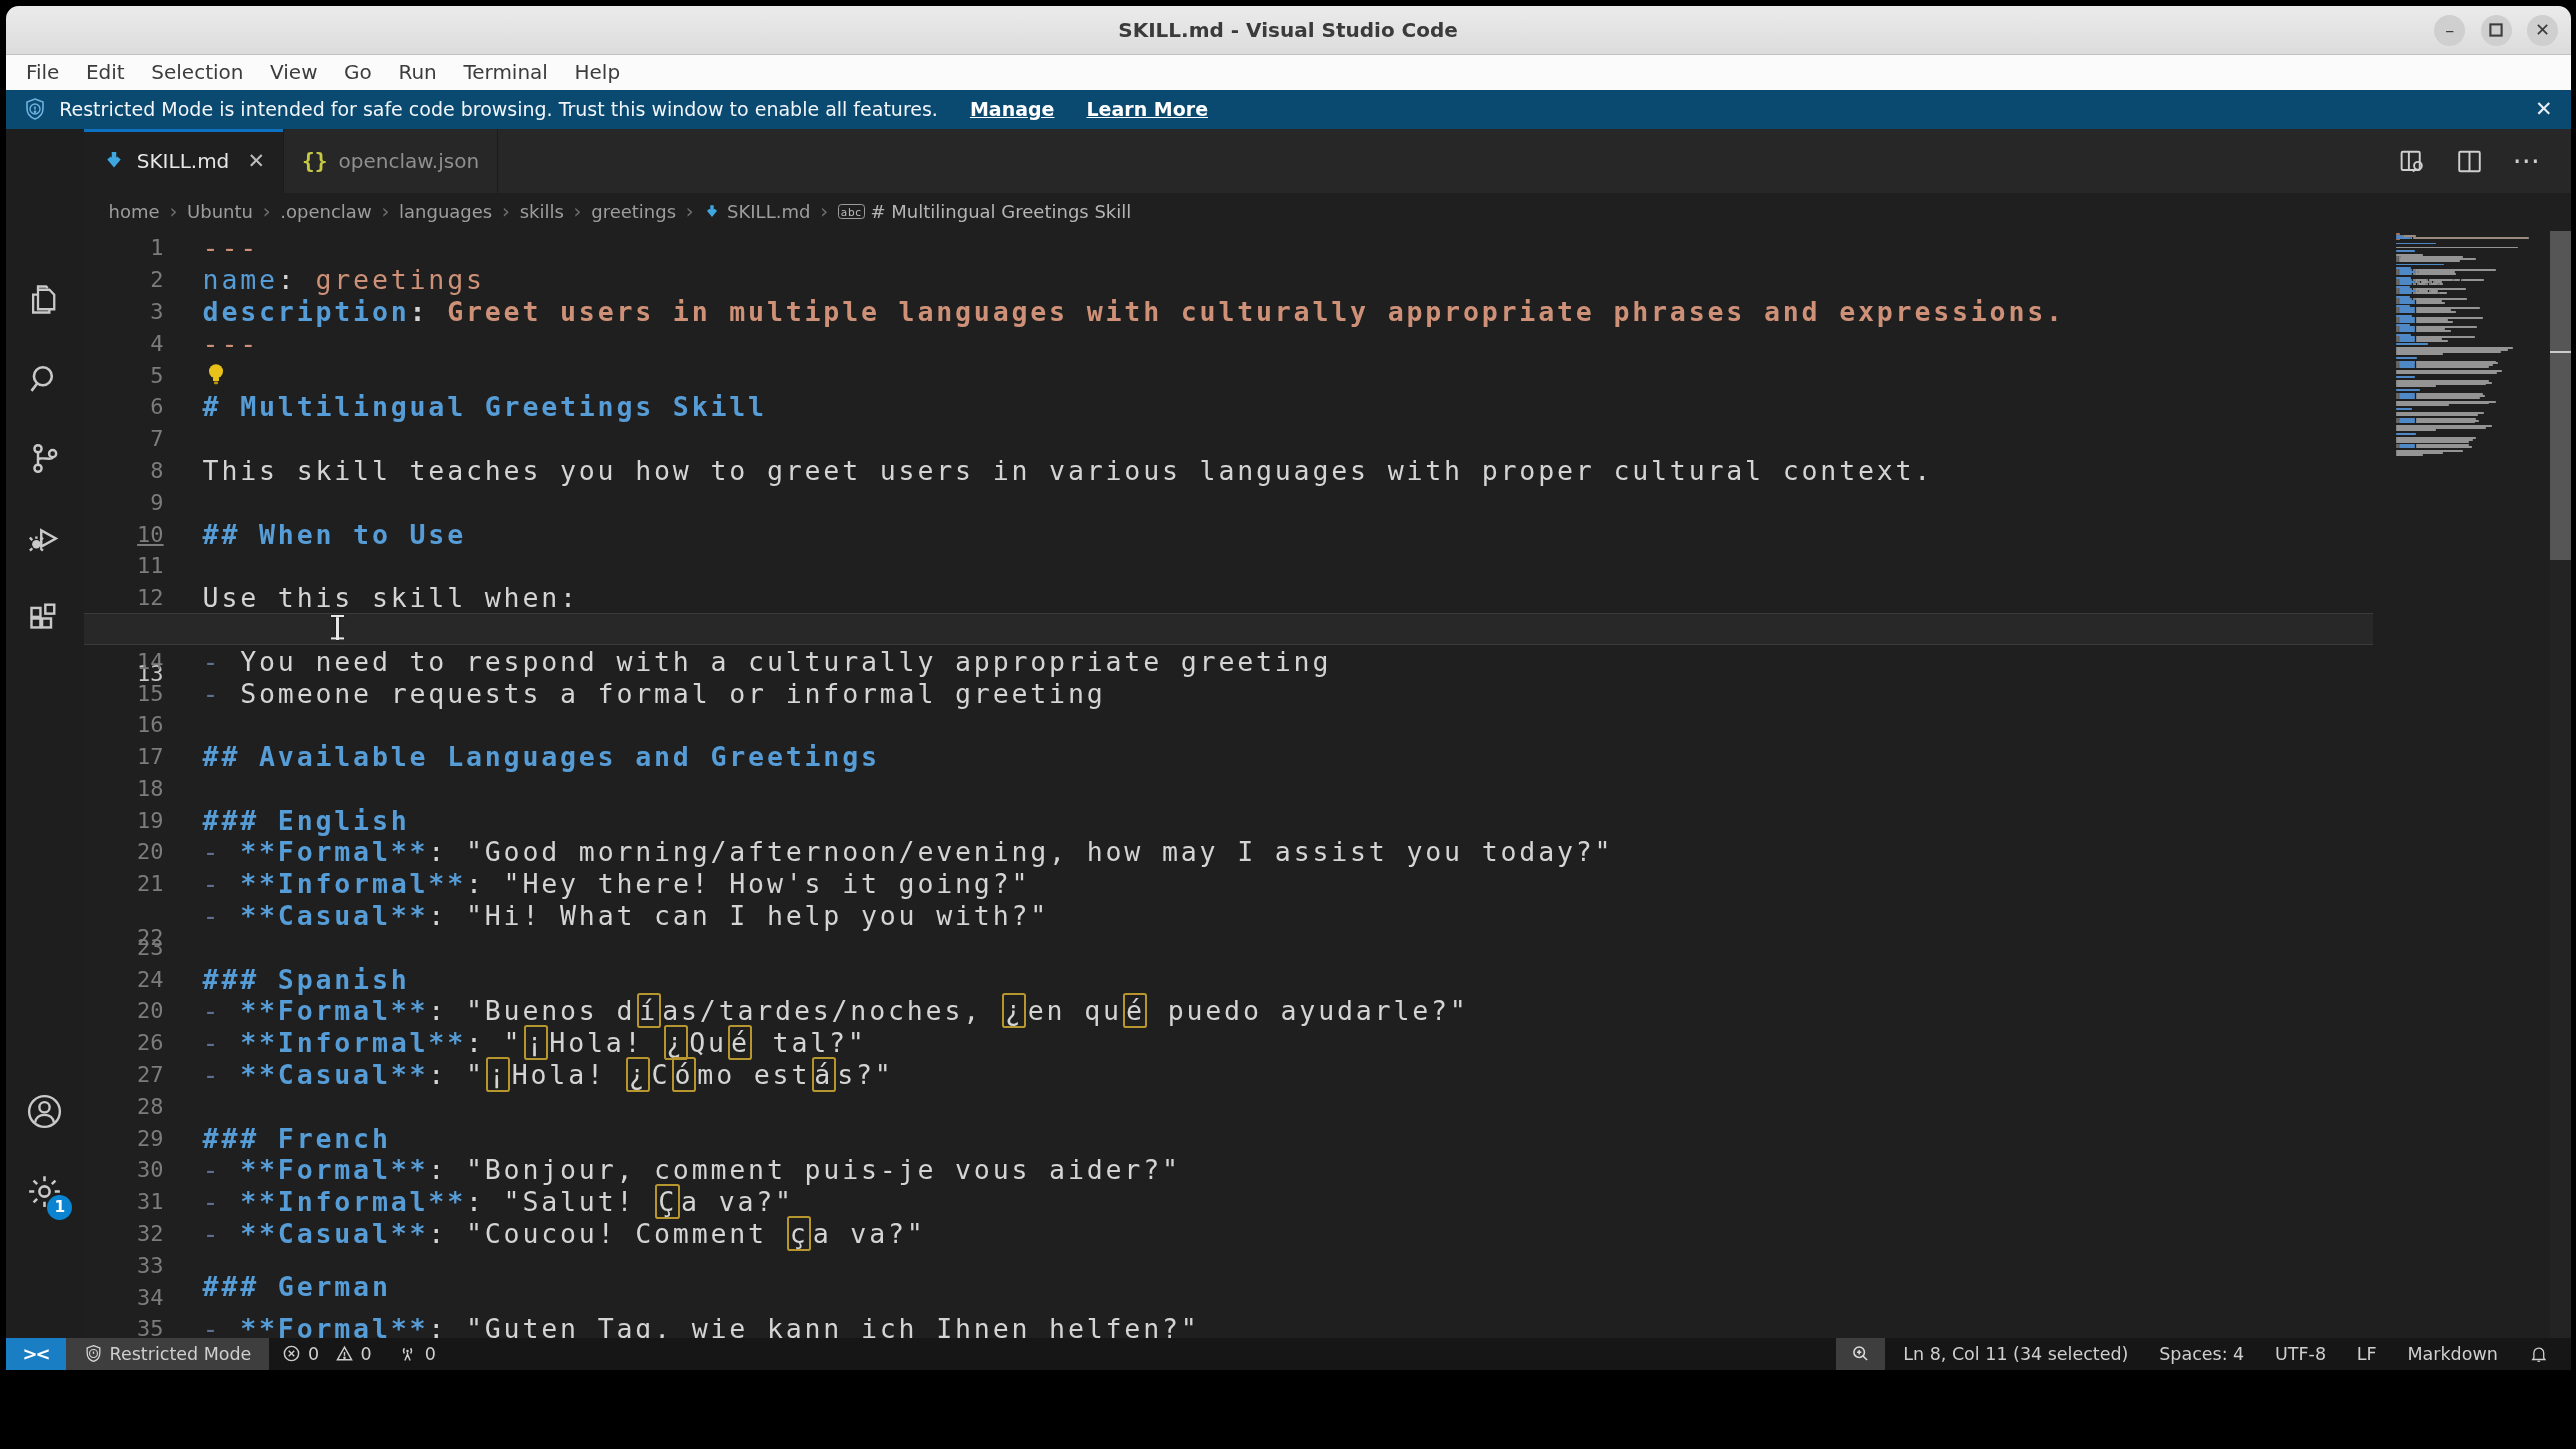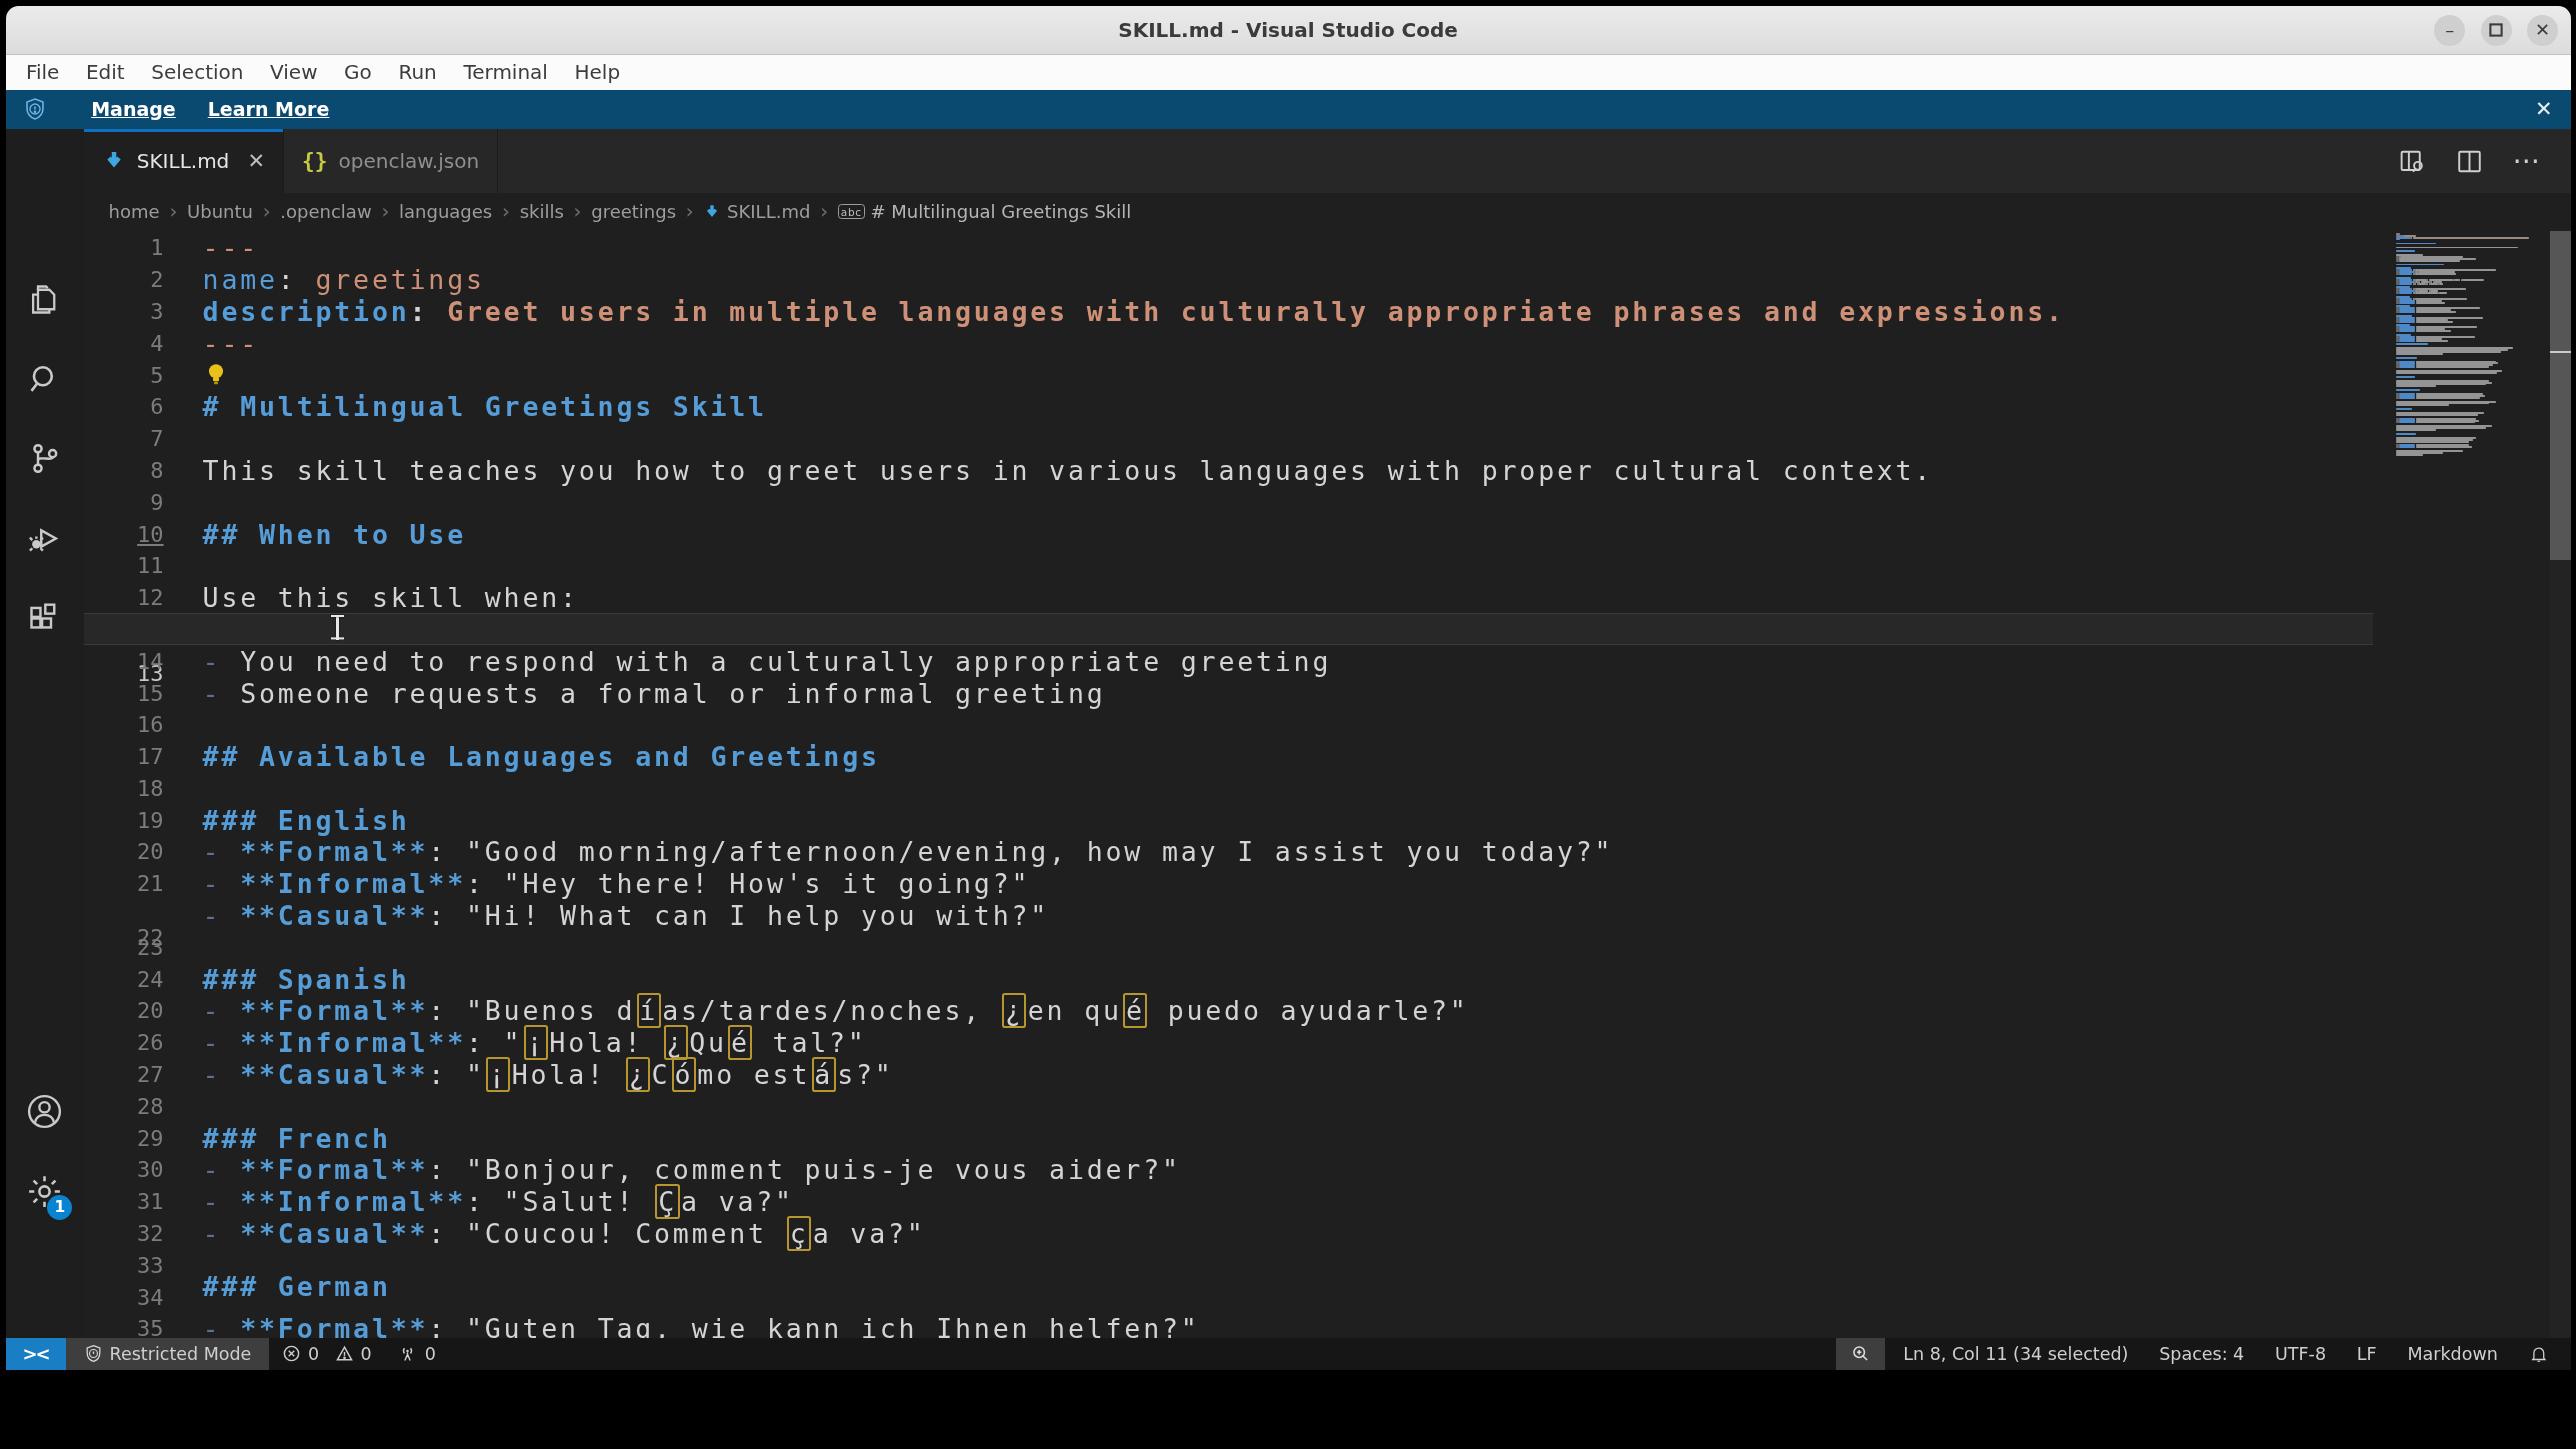--- a/index.html
+++ b/index.html
@@ -135,20 +135,21 @@
 
   <div class="banner">
     <span class="shield">
       <svg width="24" height="24" viewBox="0 0 24 24" fill="none" stroke="#6db2e0" stroke-width="1.6">
         <path d="M12 2 L20 5 V11 C20 16.5 16.5 20.5 12 22 C7.5 20.5 4 16.5 4 11 V5 Z"></path>
         <circle cx="12" cy="12" r="5" stroke-width="1.4"></circle>
           <line x1="12" y1="9.5" x2="12" y2="12.5"></line>
           <circle cx="12" cy="14.8" r="0.6" fill="#6db2e0"></circle>
       </svg>
     </span>
+    <span>Restricted Mode is intended for safe code browsing. Trust this window to enable all features.</span>
     <a href="#">Manage</a>
     <a href="#">Learn More</a>
     <a href="#" class="bclose">✕</a>
   </div>
 
   <div class="main">
 
     <div class="activitybar">
       <div class="ab-icon" style="top:136px">
         <svg width="39" height="39" viewBox="0 0 24 24" fill="none" stroke="#c9c9c9" stroke-width="1.4">

